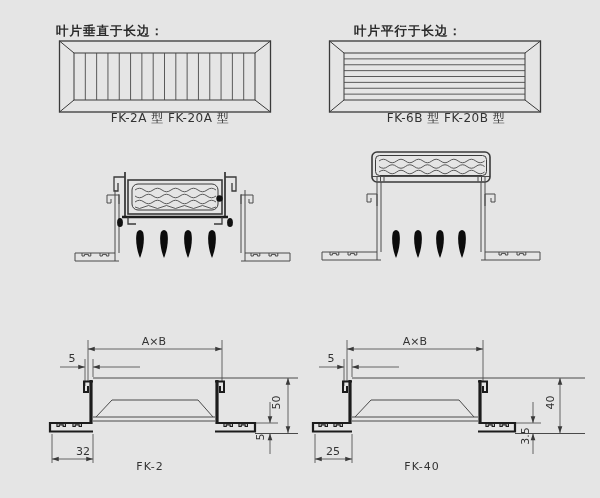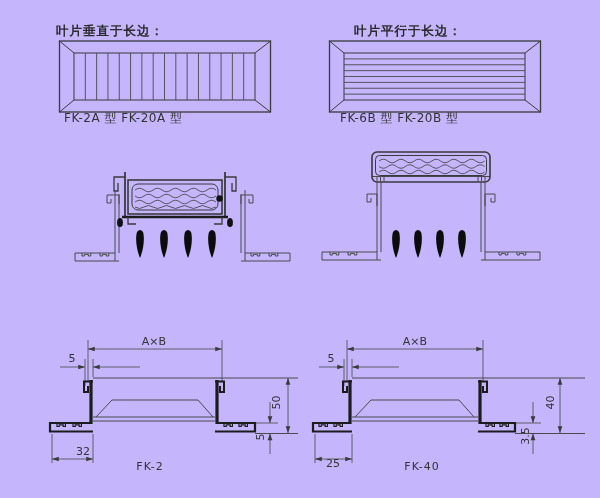--- a/index.html
+++ b/index.html
@@ -1,39 +1,39 @@
 <!DOCTYPE html>
 <html><head>
 <meta charset="utf-8">
 <style>
   html,body{margin:0;padding:0;}
   .page{position:relative;width:600px;height:498px;overflow:hidden;
         font-family:"DejaVu Sans","Liberation Sans",sans-serif;}
   svg{position:absolute;overflow:visible;}
   .txt{position:absolute;color:#2b2b2b;line-height:1.1;white-space:nowrap;}
   .cn-title{font-size:12.5px;font-weight:700;letter-spacing:1px;}
-  .type-label{font-size:12px;letter-spacing:0.5px;color:#333;}
+  .type-label{font-size:12px;letter-spacing:0.5px;text-align:center;color:#333;}
   .method-label{font-size:12.5px;font-weight:700;text-align:center;letter-spacing:2px;}
   .model-label{font-size:11px;text-align:center;color:#333;letter-spacing:1px;}
   .dim{font-size:11px;color:#333;text-align:center;}
   .rot{transform:rotate(-90deg);transform-origin:50% 50%;}
   .thin{stroke:#4a4a4a;stroke-width:1;fill:none;}
   .dimln{stroke:#555;stroke-width:0.9;fill:none;}
   .med{stroke:#3a3a3a;stroke-width:1.3;fill:none;}
   .prof{stroke:#1c1c1c;stroke-width:2;fill:none;}
   .wall{stroke:#1c1c1c;stroke-width:3.2;fill:none;}
   .arm{stroke:#1c1c1c;stroke-width:2.2;fill:none;}
   .slot{stroke:#1c1c1c;stroke-width:1.2;fill:none;}
   .wavy{stroke:#4a4a4a;stroke-width:0.9;fill:none;}
   .blade{stroke:#4a4a4a;stroke-width:0.9;}
 </style>
 </head>
 <body>
 
-<div class="page" style="background: #c4b5fd;">
+<div class="page" style="background: #e5e5e5;">
 
   <div class="txt cn-title" style="left:56px;top:24px;">叶片垂直于长边：</div>
 
   <svg style="left:58px;top:38px;" width="214" height="76" viewBox="0 0 214 76">
     <g class="med">
       <rect x="1.5" y="3" width="211" height="71"></rect>
       <rect x="16" y="15" width="181" height="47" stroke-width="1"></rect>
       <line x1="1.5" y1="3" x2="16" y2="15" stroke-width="1"></line>
       <line x1="212.5" y1="3" x2="197" y2="15" stroke-width="1"></line>
       <line x1="1.5" y1="74" x2="16" y2="62" stroke-width="1"></line>
@@ -273,16 +273,16 @@
       <path d="M29,93.5 v3 h2.2 v-1.6 h4 v1.6 h2.2 v-3" class="slot"></path>
       <path d="M175,93 H210 V101.5 H173" class="arm"></path>
       <path d="M181,93.5 v3 h2.2 v-1.6 h4 v1.6 h2.2 v-3" class="slot"></path>
       <path d="M195,93.5 v3 h2.2 v-1.6 h4 v1.6 h2.2 v-3" class="slot"></path>
     </g>
   </svg>
   <div class="txt dim" style="left:385px;top:336px;width:60px;">A×B</div>
   <div class="txt dim" style="left:319px;top:353px;width:24px;">5</div>
   <div class="txt dim rot" style="left:540px;top:396px;width:22px;height:13px;">40</div>
   <div class="txt dim rot" style="left:514px;top:430px;width:24px;height:12px;">3.5</div>
-  <div class="txt dim" style="left:318px;top:446px;width:30px;margin-top:12px;">25</div>
+  <div class="txt dim" style="left:318px;top:446px;width:30px;">25</div>
   <div class="txt model-label" style="left:372px;top:461px;width:100px;">FK-40</div>
 
 </div>
 
 </body></html>

